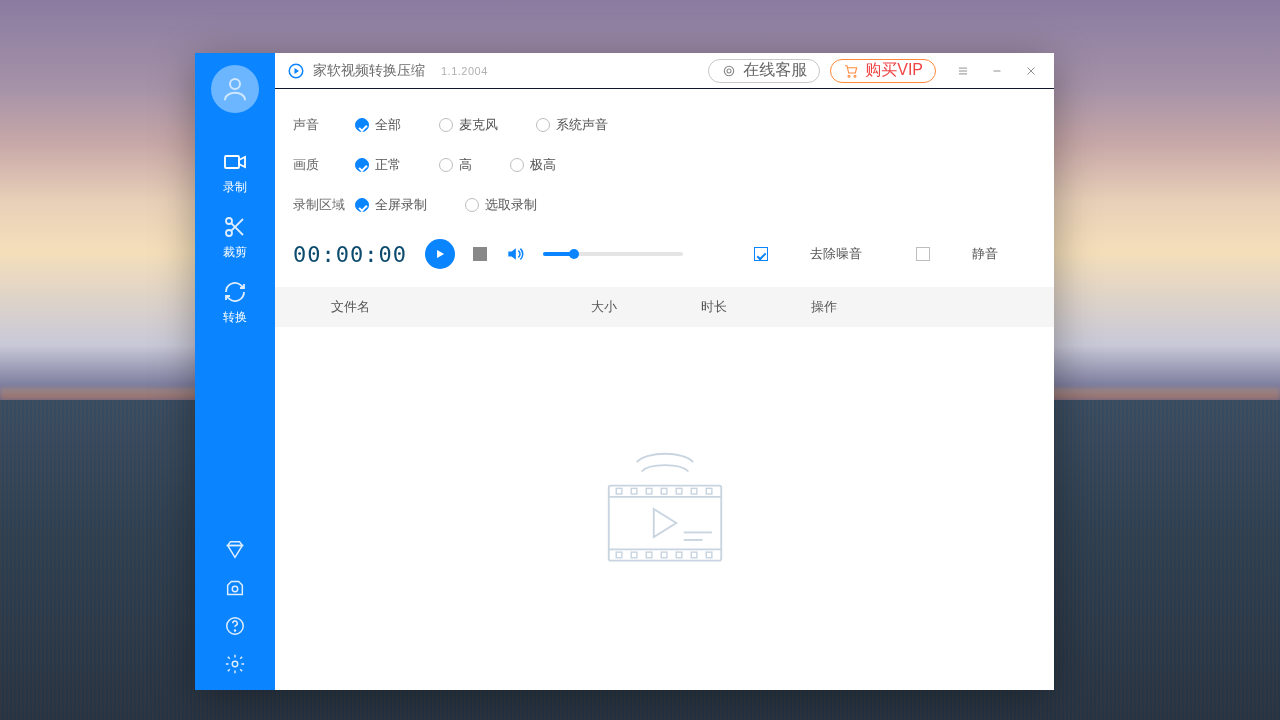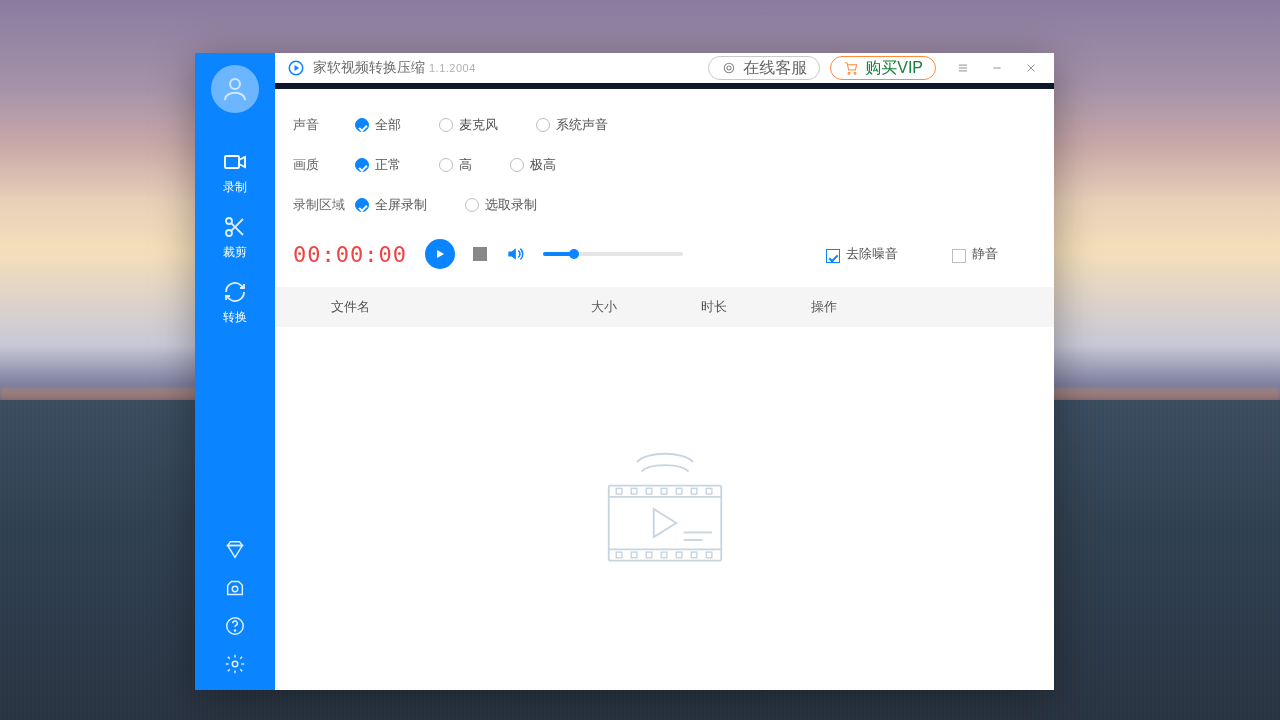--- a/index.html
+++ b/index.html
@@ -54,33 +54,33 @@
 .nav-item .nav-icon svg { width: 24px; height: 24px; }
 .sidebar-spacer { flex: 1; }
 .sidebar-bottom { display:flex; flex-direction:column; align-items:center; padding-bottom:14px; gap:14px;}
 .sidebar-bottom .b-icon { width:24px; height:24px; display:flex; align-items:center; justify-content:center; cursor:pointer; }
 .sidebar-bottom .b-icon svg { width:22px; height:22px; }
 
 
 .main { flex:1; display:flex; flex-direction:column; }
 .titlebar {
   height: 36px; display:flex; align-items:center;
-  padding: 0 6px 0 12px; border-bottom: 6px solid #0f172a;
+  padding: 0 6px 0 12px; border-bottom: 1px solid #0f172a;
 }
 .logo-icon { width:20px; height:20px; margin-right:6px; color:#0a84ff; display:flex; align-items:center;}
 .logo-icon svg{width:18px;height:18px;}
 .app-title { color:#6b6b6b; font-size:14px; }
-.app-version { color:#b0b0b0; font-size:11px; margin-left:4px; letter-spacing:.5px;}
+.app-version { color:#b0b0b0; font-size:11px; margin-left:16px; letter-spacing:.5px;}
 .titlebar-spacer { flex:1; }
 .pill-btn {
   height:24px; border-radius:12px; border:1px solid #c8c8c8;
   display:flex; align-items:center; padding: 0 12px; font-size:16px;
   color:#666; cursor:pointer; margin-right:10px; background:#fff;
 }
-.pill-btn.vip { border-color:#ff8a3c; color:#15803d; }
+.pill-btn.vip { border-color:#ff8a3c; color:#ef4444; }
 .pill-btn .pi { width:16px; height:16px; margin-right:6px; display:flex; align-items:center;}
 .pill-btn .pi svg{width:16px;height:16px;}
 .win-btn { width:34px; height:32px; display:flex; align-items:center; justify-content:center; color:#888; cursor:pointer;}
 .win-btn svg{width:14px;height:14px;}
 
 
 .settings { padding: 16px 18px 4px; color:#555; font-size:13px; }
 .row { display:flex; align-items:center; height:40px; }
 .row-label { width:62px; color:#666; }
 .opt { display:flex; align-items:center; margin-right:38px; cursor:pointer; }
@@ -89,33 +89,33 @@
   border:1px solid #bdbdbd; margin-right:6px; position:relative; background:#fff;
 }
 .opt.selected .radio { border-color:#0a84ff; background:#0a84ff; }
 .opt.selected .radio::after {
   content:""; position:absolute; left:3px; top:6px; width:6px; height:3px;
   border-left:2px solid #fff; border-bottom:2px solid #fff; transform:rotate(-45deg);
 }
 
 
 .controls { display:flex; align-items:center; padding: 10px 18px 18px; gap: 18px; }
-.timer { color:#ef4444; font-size:22px; letter-spacing:1px; font-family: Consolas, monospace; }
+.timer { color:#0c4a6e; font-size:22px; letter-spacing:1px; font-family: Consolas, monospace; }
 .play-btn {
   width:30px; height:30px; border-radius:50%; background:#0a84ff;
   display:flex; align-items:center; justify-content:center; cursor:pointer;
 }
 .play-btn svg{width:14px;height:14px; fill:#fff;}
 .stop-btn { width:14px; height:14px; background:#888; cursor:pointer; }
 .vol-icon { color:#0a84ff; display:flex; align-items:center; cursor:pointer;}
 .vol-icon svg{width:20px;height:20px;}
 .slider { position:relative; width:140px; height:4px; background:#e5e5e5; border-radius:2px; cursor:pointer;}
 .slider-fill { position:absolute; left:0; top:0; bottom:0; width:22%; background:#0a84ff; border-radius:2px;}
 .slider-thumb { position:absolute; top:50%; left:22%; width:10px; height:10px; background:#0a84ff; border-radius:50%; transform:translate(-50%,-50%);}
-.chk { display:flex; align-items:flex-end; font-size:13px; color:#555; cursor:pointer;}
+.chk { display:flex; align-items:center; font-size:13px; color:#555; cursor:pointer;gap:36px;}
 .chk-box { width:14px; height:14px; border:1px solid #bdbdbd; margin-right:6px; position:relative; background:#fff;}
 .chk.checked .chk-box { border-color:#0a84ff; }
 .chk.checked .chk-box::after {
   content:""; position:absolute; left:2px; top:5px; width:7px; height:3px;
   border-left:2px solid #0a84ff; border-bottom:2px solid #0a84ff; transform:rotate(-45deg);
 }
 .controls-spacer{flex:1;}
 
 
 .table-header { height:40px; background:#f5f5f5; display:flex; align-items:center; font-size:13px; color:#555; padding-left:56px;}

